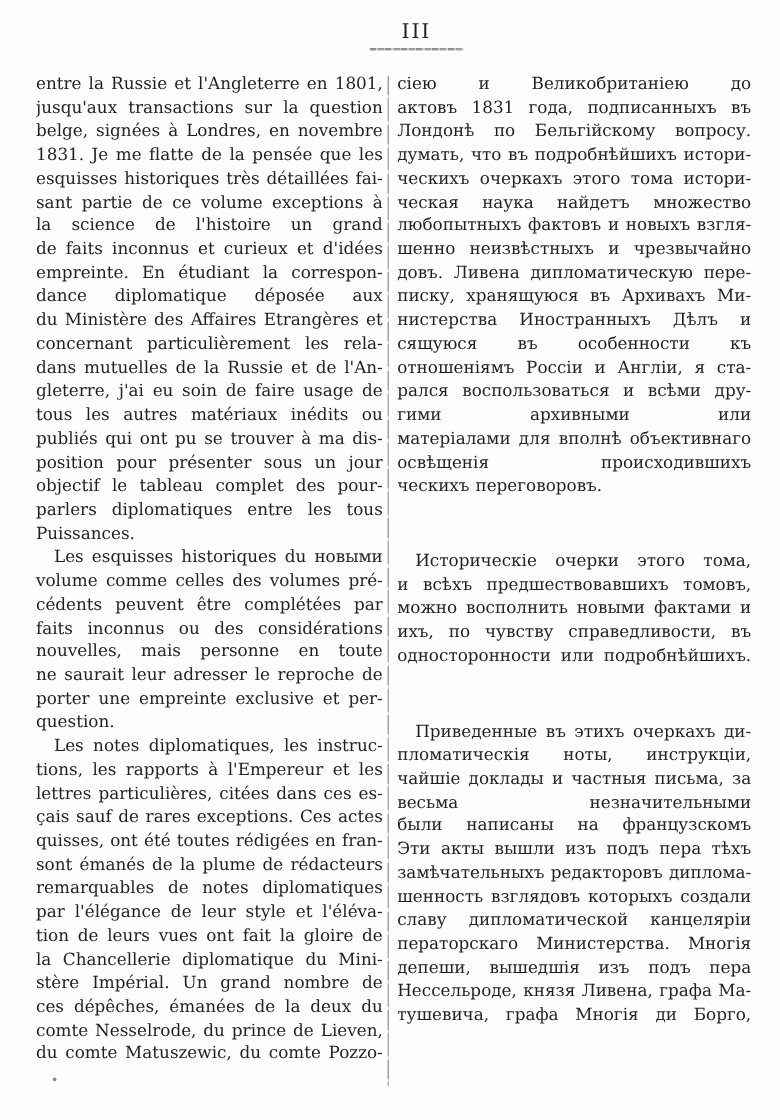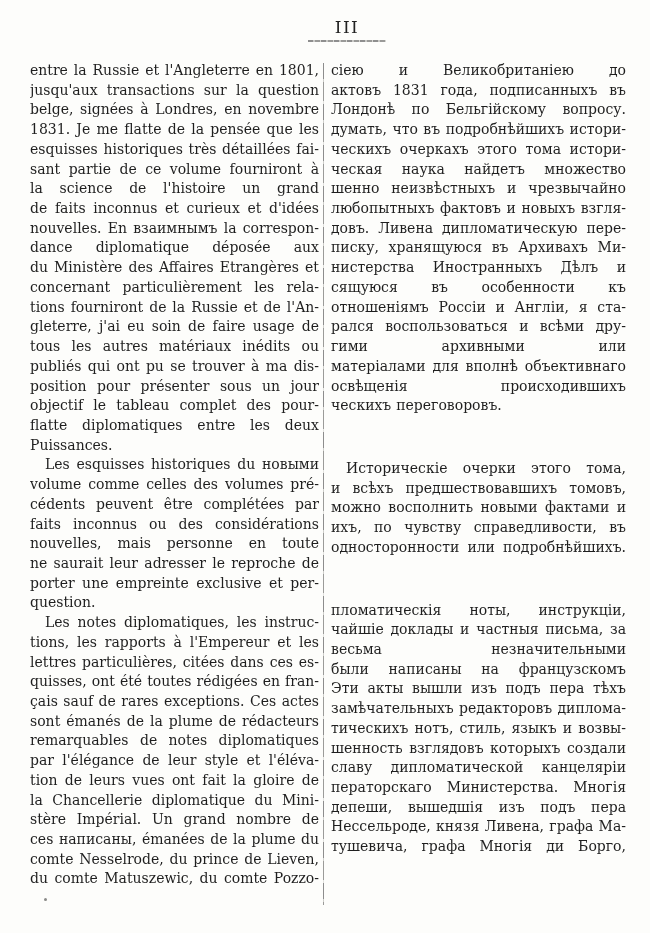--- a/index.html
+++ b/index.html
@@ -74,102 +74,102 @@
     <div class="header-rule"></div>
   </div>
 
   <div class="column col-left">
       <div class="paragraph">
         <div class="line">entre la Russie et l'Angleterre en 1801,</div>
         <div class="line">jusqu'aux transactions sur la question</div>
         <div class="line">belge, signées à Londres, en novembre</div>
         <div class="line">1831. Je me flatte de la pensée que les</div>
         <div class="line">esquisses historiques très détaillées fai-</div>
-        <div class="line">sant partie de ce volume fourniront à</div>
+        <div class="line">sant partie de ce volume exceptions à</div>
         <div class="line">la science de l'histoire un grand nombre</div>
         <div class="line">de faits inconnus et curieux et d'idées</div>
-        <div class="line">nouvelles. En взаимнымъ la correspon-</div>
+        <div class="line">empreinte. En étudiant la correspon-</div>
         <div class="line">dance diplomatique déposée aux Archives</div>
         <div class="line">du Ministère des Affaires Etrangères et</div>
         <div class="line">concernant particulièrement les rela-</div>
-        <div class="line">tions fourniront de la Russie et de l'An-</div>
+        <div class="line">dans mutuelles de la Russie et de l'An-</div>
         <div class="line">gleterre, j'ai eu soin de faire usage de</div>
         <div class="line">tous les autres matériaux inédits ou</div>
         <div class="line">publiés qui ont pu se trouver à ma dis-</div>
         <div class="line">position pour présenter sous un jour</div>
         <div class="line">objectif le tableau complet des pour-</div>
-        <div class="line">flatte diplomatiques entre les deux</div>
+        <div class="line">parlers diplomatiques entre les tous</div>
         <div class="line line-end">Puissances.</div>
       </div>
       <div class="paragraph">
         <div class="line line-indent">Les esquisses historiques du новыми</div>
         <div class="line">volume comme celles des volumes pré-</div>
         <div class="line">cédents peuvent être complétées par des</div>
         <div class="line">faits inconnus ou des considérations</div>
         <div class="line">nouvelles, mais personne en toute équité</div>
         <div class="line">ne saurait leur adresser le reproche de</div>
         <div class="line">porter une empreinte exclusive et per-</div>
         <div class="line line-end">question.</div>
       </div>
       <div class="paragraph">
         <div class="line line-indent">Les notes diplomatiques, les instruc-</div>
         <div class="line">tions, les rapports à l'Empereur et les</div>
         <div class="line">lettres particulières, citées dans ces es-</div>
+        <div class="line">çais sauf de rares exceptions. Ces actes</div>
         <div class="line">quisses, ont été toutes rédigées en fran-</div>
-        <div class="line">çais sauf de rares exceptions. Ces actes</div>
         <div class="line">sont émanés de la plume de rédacteurs</div>
         <div class="line">remarquables de notes diplomatiques qui,</div>
         <div class="line">par l'élégance de leur style et l'éléva-</div>
         <div class="line">tion de leurs vues ont fait la gloire de</div>
         <div class="line">la Chancellerie diplomatique du Mini-</div>
         <div class="line">stère Impérial. Un grand nombre de</div>
-        <div class="line">ces написаны, émanées de la plume du</div>
+        <div class="line">ces dépêches, émanées de la deux du</div>
         <div class="line">comte Nesselrode, du prince de Lieven,</div>
         <div class="line">du comte Matuszewic, du comte Pozzo-</div>
       </div>
     </div>
 
   <div class="divider"></div>
 
   <div class="column col-right">
       <div class="paragraph">
         <div class="line">сіею и Великобританіею до ноябрьскихъ</div>
         <div class="line">актовъ 1831 года, подписанныхъ въ</div>
         <div class="line">Лондонѣ по Бельгійскому вопросу. Смѣю</div>
         <div class="line">думать, что въ подробнѣйшихъ истори-</div>
         <div class="line">ческихъ очеркахъ этого тома истори-</div>
         <div class="line">ческая наука найдетъ множество совер-</div>
+        <div class="line">любопытныхъ фактовъ и новыхъ взгля-</div>
         <div class="line">шенно неизвѣстныхъ и чрезвычайно</div>
-        <div class="line">любопытныхъ фактовъ и новыхъ взгля-</div>
         <div class="line">довъ. Ливена дипломатическую пере-</div>
         <div class="line">писку, хранящуюся въ Архивахъ Ми-</div>
         <div class="line">нистерства Иностранныхъ Дѣлъ и отно-</div>
         <div class="line">сящуюся въ особенности къ взаимнымъ</div>
         <div class="line">отношеніямъ Россіи и Англіи, я ста-</div>
         <div class="line">рался воспользоваться и всѣми дру-</div>
         <div class="line">гими архивными или обнародованными</div>
         <div class="line">матеріалами для вполнѣ объективнаго</div>
         <div class="line">освѣщенія происходившихъ дипломати-</div>
         <div class="line line-end">ческихъ переговоровъ.</div>
       </div>
       <div class="paragraph gap-before">
         <div class="line line-indent">Историческіе очерки этого тома, какъ</div>
         <div class="line">и всѣхъ предшествовавшихъ томовъ,</div>
         <div class="line">можно восполнить новыми фактами и</div>
         <div class="line">ихъ, по чувству справедливости, въ</div>
         <div class="line">односторонности или подробнѣйшихъ.</div>
       </div>
       <div class="paragraph gap-before">
+        <div class="line line-indent">Приведенные въ этихъ очеркахъ ди-</div>
         <div class="line">пломатическія ноты, инструкціи, Высо-</div>
         <div class="line">чайшіе доклады и частныя письма, за</div>
         <div class="line">весьма незначительными исключеніями,</div>
         <div class="line">были написаны на французскомъ языкѣ.</div>
         <div class="line">Эти акты вышли изъ подъ пера тѣхъ</div>
         <div class="line">замѣчательныхъ редакторовъ диплома-</div>
-        <div class="line">тическихъ нотъ, стиль, языкъ и возвы-</div>
         <div class="line">шенность взглядовъ которыхъ создали</div>
         <div class="line">славу дипломатической канцеляріи Им-</div>
         <div class="line">ператорскаго Министерства. Многія</div>
         <div class="line">депеши, вышедшія изъ подъ пера графа</div>
         <div class="line">Нессельроде, князя Ливена, графа Ма-</div>
         <div class="line">тушевича, графа Многія ди Борго, Фон-</div>
       </div>
     </div>
 
   <div class="ink-speck"></div>

